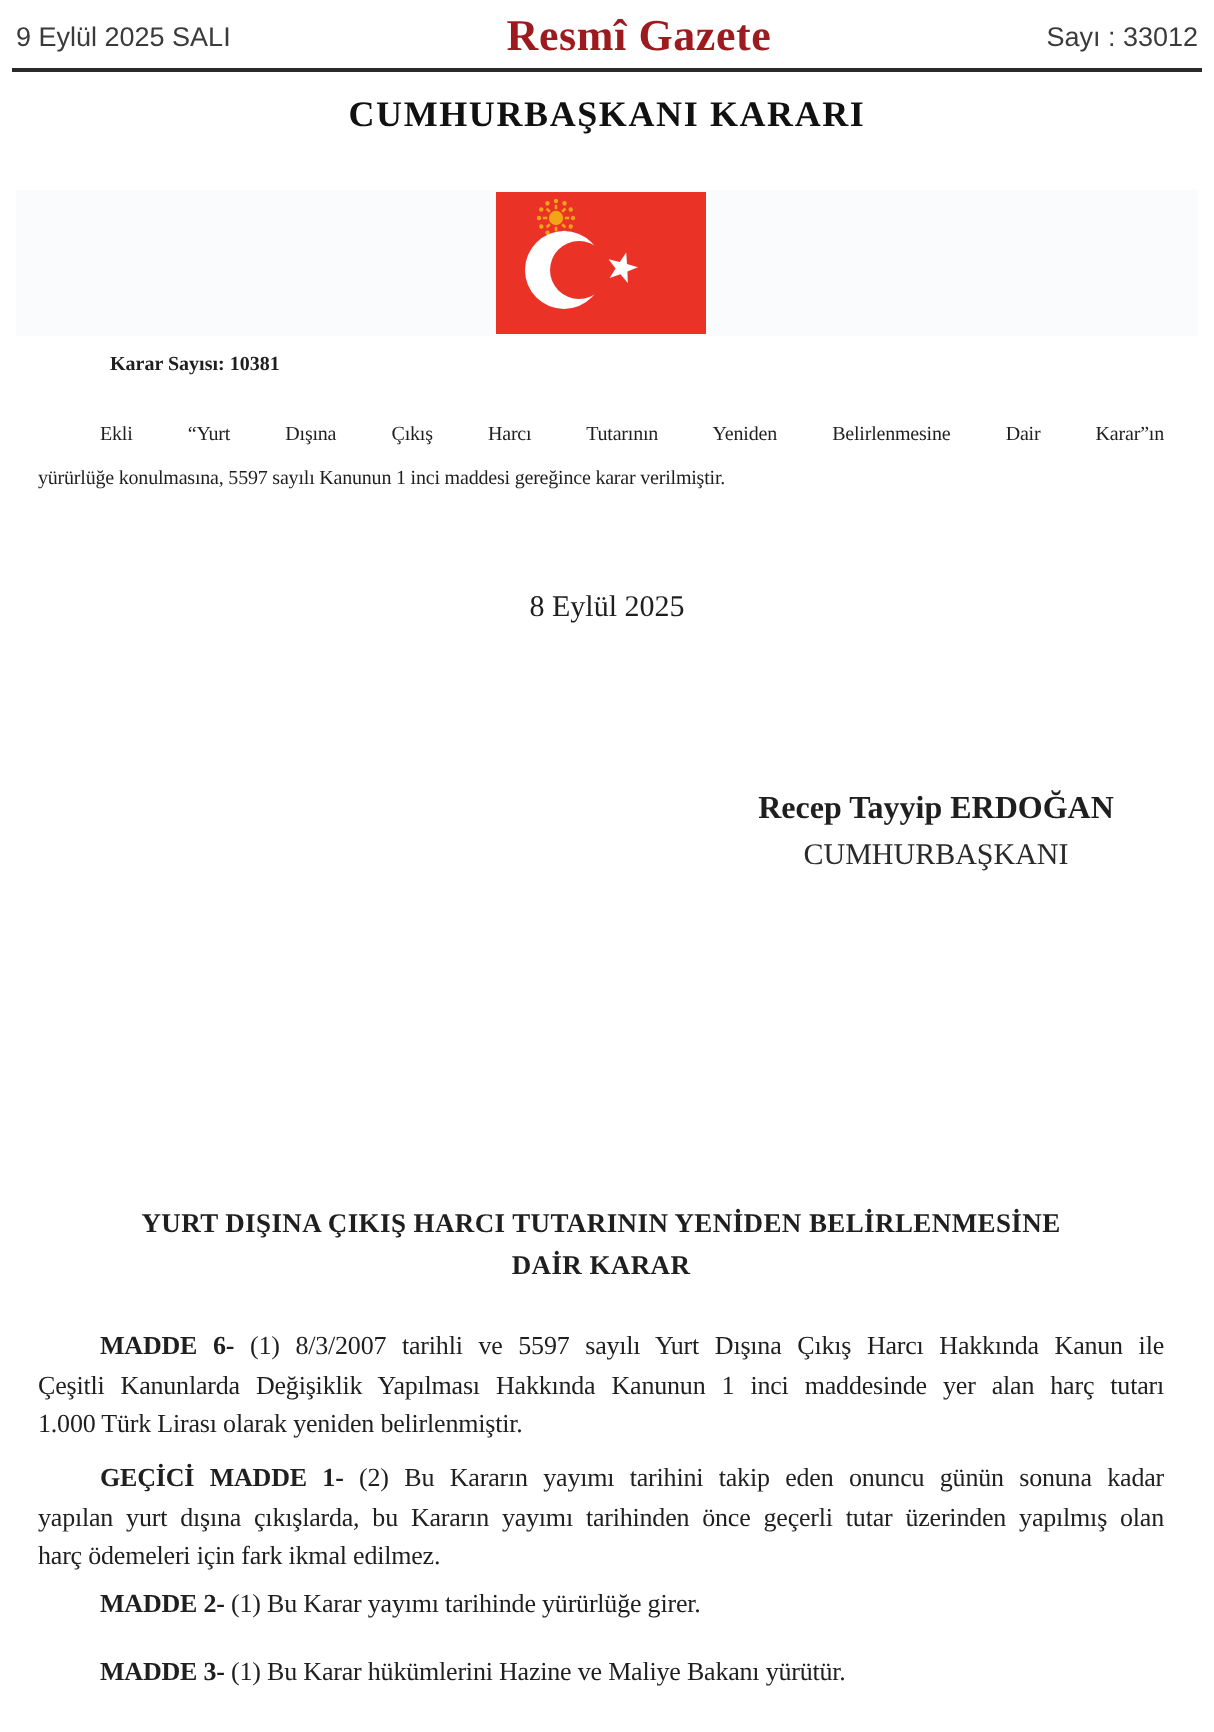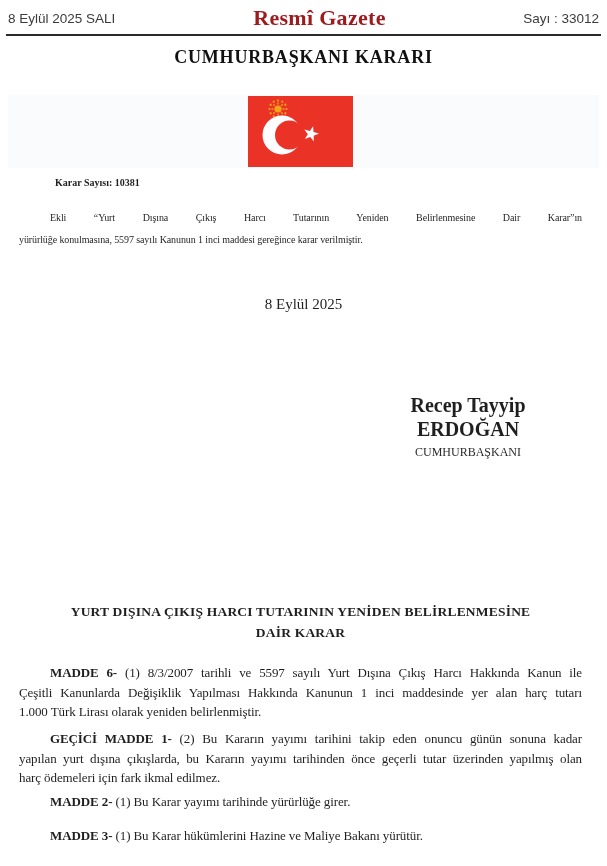--- a/index.html
+++ b/index.html
@@ -28,40 +28,40 @@
   .karar-no{position:absolute;top:177px;left:55px;font-size:10px;font-weight:bold;}
   
   .decree-body{position:absolute;top:207px;left:19px;right:25px;
     font-size:10px;line-height:21.5px;letter-spacing:-0.1px;}
   .line{overflow:hidden;white-space:normal;}
   .fill{text-align:justify;text-align-last:justify;}
   .indent{text-indent:31px;}
   .decree-date{position:absolute;top:296px;left:0;right:0;text-align:center;font-size:15px;}
   
   .signature{position:absolute;top:393px;left:373px;width:190px;text-align:center;}
-  .sig-name{font-size:20px;font-weight:bold;line-height:24px;}
-  .sig-title{font-size:12px;line-height:22px;color:#2a2a2a;}
+  .sig-name{font-size:16px;font-weight:bold;line-height:24px;}
+  .sig-title{font-size:15px;line-height:22px;color:#2a2a2a;}
   
   .annex-title{position:absolute;top:602px;left:19px;right:25px;text-align:center;
     font-size:13.5px;font-weight:bold;line-height:20.5px;letter-spacing:0.2px;}
   .article{position:absolute;left:19px;right:25px;
     font-size:13px;line-height:19.5px;letter-spacing:-0.1px;}
   .a1{top:663px;}
   .a2{top:729px;}
   .a3{top:792px;}
   .a4{top:826px;}
   .lbl{font-weight:bold;}
 </style>
 </head>
 <body>
 
 <div class="page">
 
   <header class="masthead">
-    <span class="m-date">8 Eylül 2025 SALI</span>
+    <span class="m-date">9 Eylül 2025 SALI</span>
     <span class="m-title" style="color: rgb(157, 27, 31);">Resmî Gazete</span>
     <span class="m-issue">Sayı : 33012</span>
   </header>
   <div class="rule"></div>
 
   <h1 class="decree-heading">CUMHURBAŞKANI KARARI</h1>
 
   <div class="flag-band">
     <svg class="flag" viewBox="0 0 105 71" xmlns="http://www.w3.org/2000/svg" aria-hidden="true">
       <rect x="0" y="0" width="105" height="71" fill="#ea3326"></rect>

